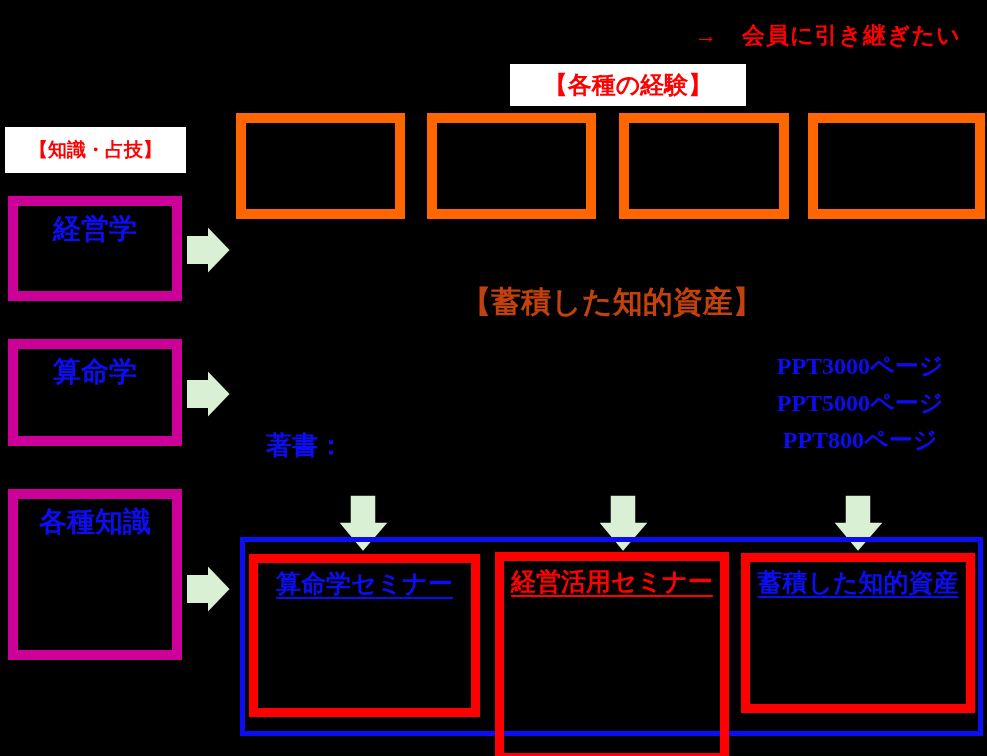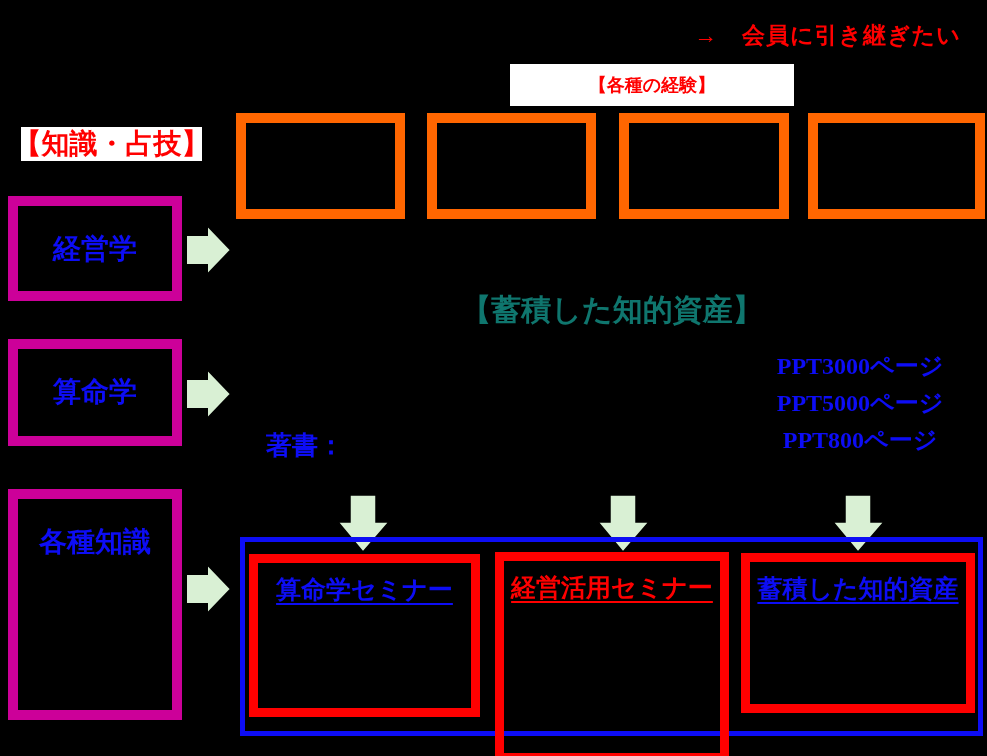--- a/index.html
+++ b/index.html
@@ -6,43 +6,43 @@
   #canvas{
     position:relative;width:987px;height:756px;background:#000000;
     font-family:Liberation Serif, serif;font-weight:bold;
     overflow:hidden;
   }
   .abs{position:absolute;}
   
   .note{left:694px;top:20px;color:#ff0000;font-size:23px;letter-spacing:1px;white-space:nowrap;}
   
   .plate{background:#ffffff;color:#ff0000;display:flex;align-items:center;justify-content:center;white-space:nowrap;}
-  .plate-exp{left:510px;top:64px;width:284px;height:42px;font-size:18px;}
-  .plate-kno{left:5px;top:127px;width:181px;height:34px;font-size:28px;margin-left:16px;}
+  .plate-exp{left:510px;top:64px;width:236px;height:42px;font-size:24px;}
+  .plate-kno{left:5px;top:127px;width:181px;height:46px;font-size:19px;}
   
-  .mbox{border:10px solid #cc0099;background:transparent;color:#0d0df5;font-size:28px;text-align:center;padding-top:24px;box-sizing:border-box;}
+  .mbox{border:10px solid #cc0099;background:transparent;color:#0d0df5;font-size:28px;text-align:center;padding-top:4px;box-sizing:border-box;}
   .mbox1{left:8px;top:196px;width:174px;height:105px;}
   .mbox2{left:8px;top:339px;width:174px;height:107px;}
-  .mbox3{left:8px;top:489px;width:174px;height:231px;}
+  .mbox3{left:8px;top:489px;width:174px;height:171px;}
   
   .obox{border:10px solid #ff6600;background:transparent;box-sizing:border-box;top:113px;height:106px;}
   .obox1{left:236px;width:169px;}
   .obox2{left:427px;width:169px;}
   .obox3{left:619px;width:170px;}
   .obox4{left:808px;width:177px;}
   
-  .big-title{left:400px;top:282px;width:424px;text-align:center;color:#0f766e;font-size:30px;white-space:nowrap;margin-top:8px;}
+  .big-title{left:400px;top:282px;width:424px;text-align:center;color:#c2410c;font-size:30px;white-space:nowrap;}
   
   .pages{left:748px;top:348px;width:224px;text-align:center;color:#0d0df5;font-size:24px;line-height:37px;white-space:nowrap;}
   
   .author{left:266px;top:428px;color:#0d0df5;font-size:26px;white-space:nowrap;}
   
   .bluebox{left:240px;top:537px;width:743px;height:199px;border:5px solid #0d0df5;box-sizing:border-box;}
   
-  .rbox{border:9px solid #ff0000;box-sizing:border-box;text-align:center;padding-top:10px;font-size:25px;white-space:nowrap;}
+  .rbox{border:9px solid #ff0000;box-sizing:border-box;text-align:center;padding-top:4px;font-size:25px;white-space:nowrap;}
   .rbox1{left:249px;top:554px;width:231px;height:163px;}
   .rbox2{left:495px;top:552px;width:234px;height:210px;}
   .rbox3{left:741px;top:553px;width:234px;height:160px;}
   .lbl-blue{color:#0d0df5;text-decoration:underline;text-underline-offset:5px;text-decoration-thickness:2px;}
   .lbl-red{color:#ff0000;text-decoration:underline;text-underline-offset:5px;text-decoration-thickness:2px;}
   .arrow-svg{display:block;}
 </style>
 </head>
 <body>
 

